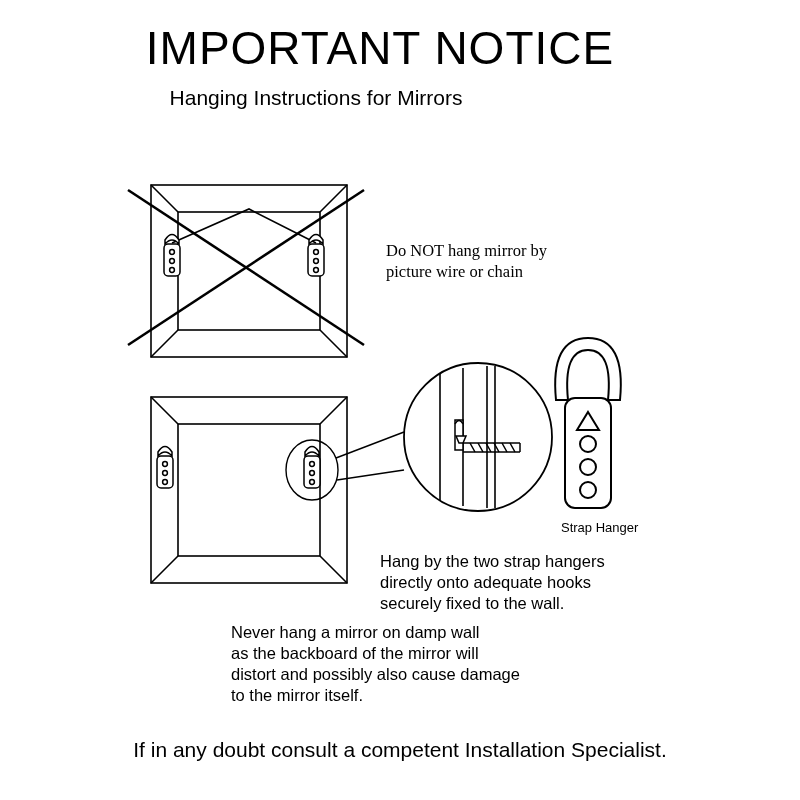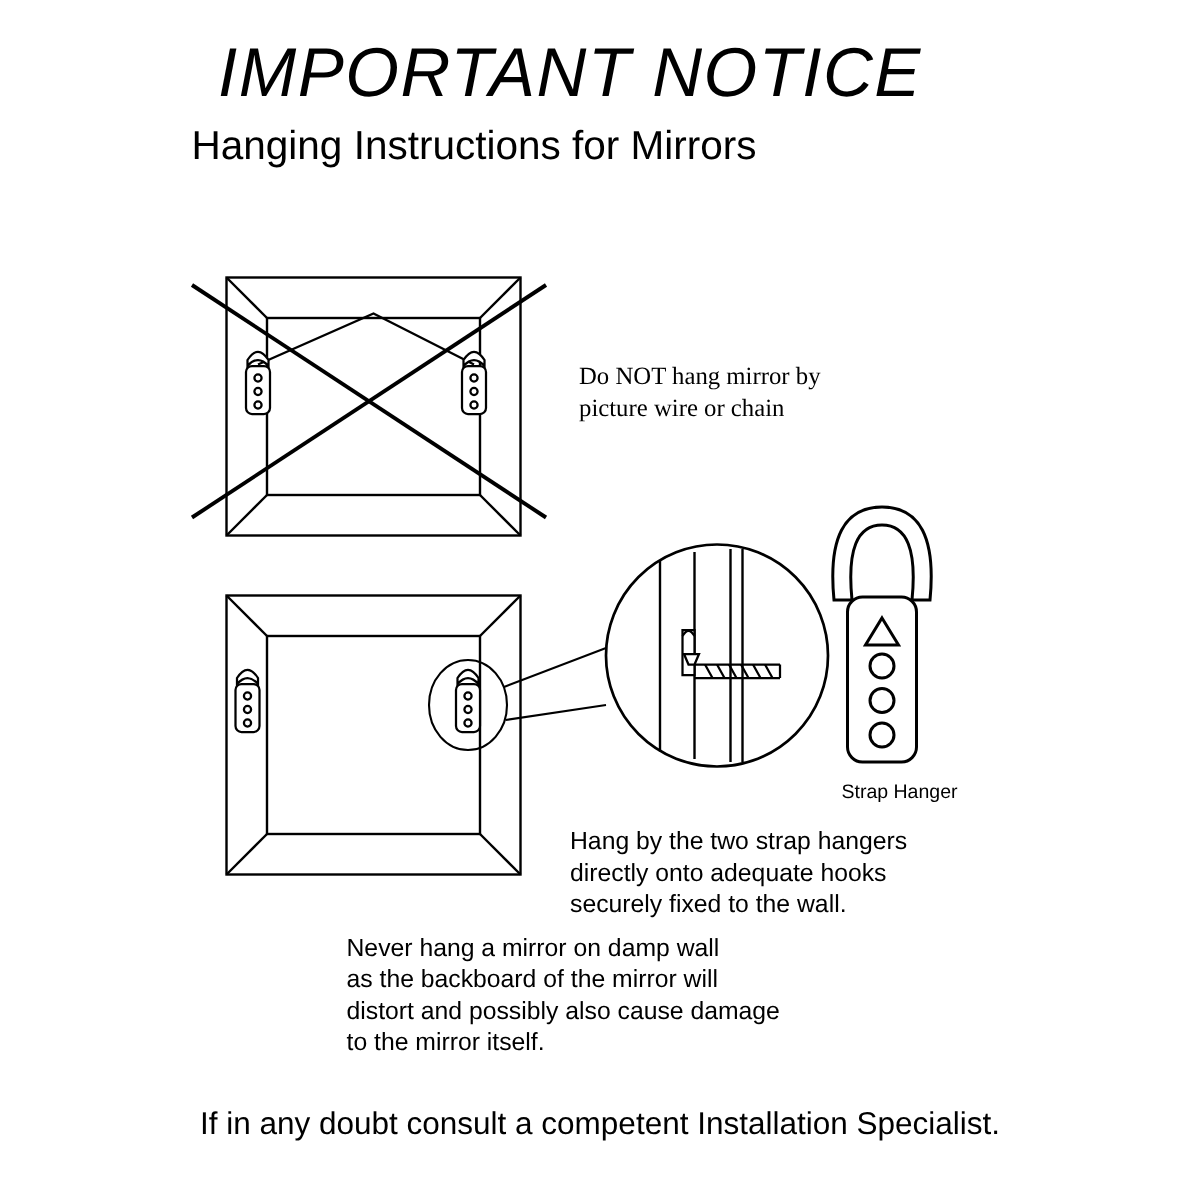--- a/index.html
+++ b/index.html
@@ -25,29 +25,28 @@
   .title {
     position: absolute;
     top: 22px;
     left: 0;
     width: 760px;
     text-align: center;
     font-size: 46px;
     letter-spacing: 1px;
     font-weight: normal;
     line-height: 52px;
-    font-style: italic;
   }
   .subtitle {
     position: absolute;
     top: 84px;
     left: 0;
     width: 632px;
     text-align: center;
-    font-size: 27px;
+    font-size: 21px;
     line-height: 27px;
   }
 
   
   .txt {
     position: absolute;
     font-size: 16.5px;
     line-height: 21px;
     white-space: pre-line;
   }

